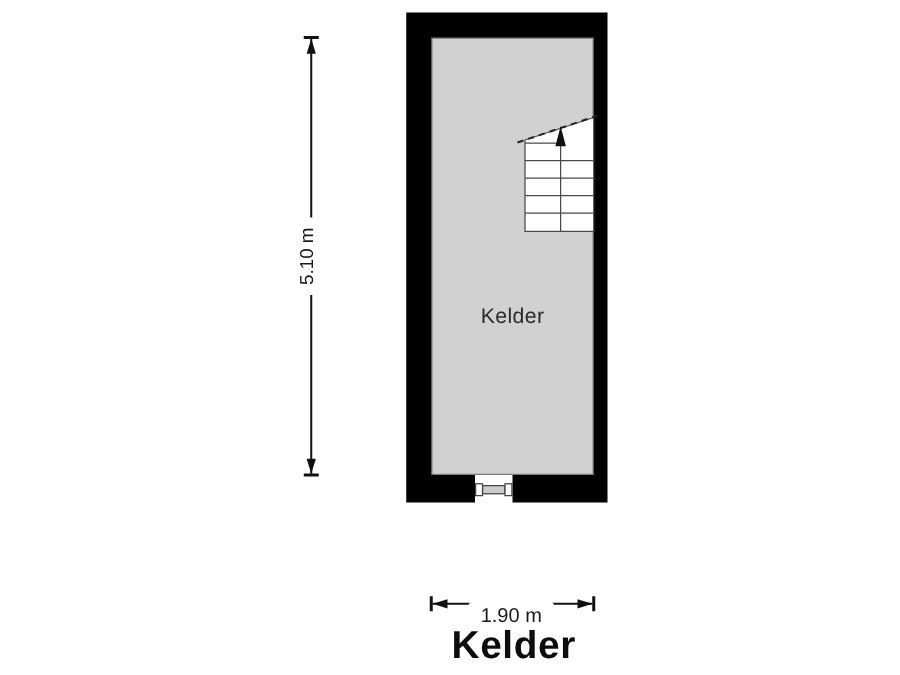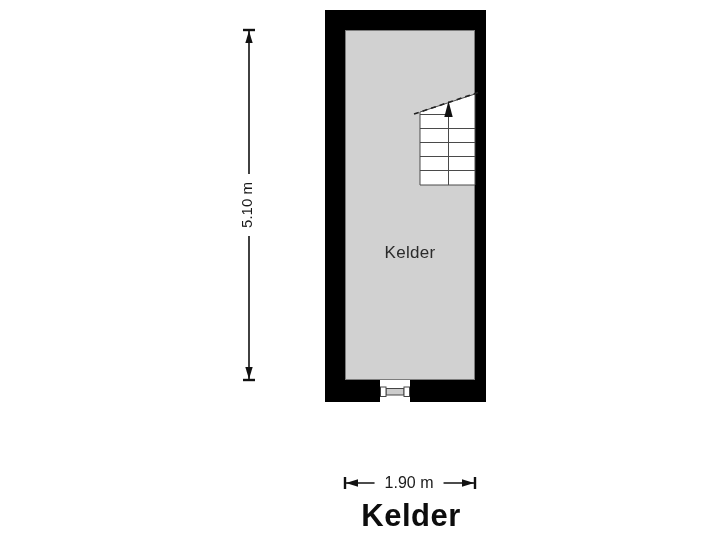--- a/index.html
+++ b/index.html
@@ -42,21 +42,21 @@
   }
   .dim-label-height {
     left: 247px;
     top: 205px;
     transform: translate(-50%, -50%) rotate(-90deg);
     font-size: 15px;
     padding: 3px 8px;
   }
   .dim-label-width {
     left: 409px;
-    top: 483px;
+    top: 493px;
     transform: translate(-50%, -50%);
     font-size: 16px;
     padding: 3px 10px;
   }
   .plan-title {
     left: 411px;
     top: 516px;
     transform: translate(-50%, -50%);
     font-size: 31px;
     font-weight: bold;

